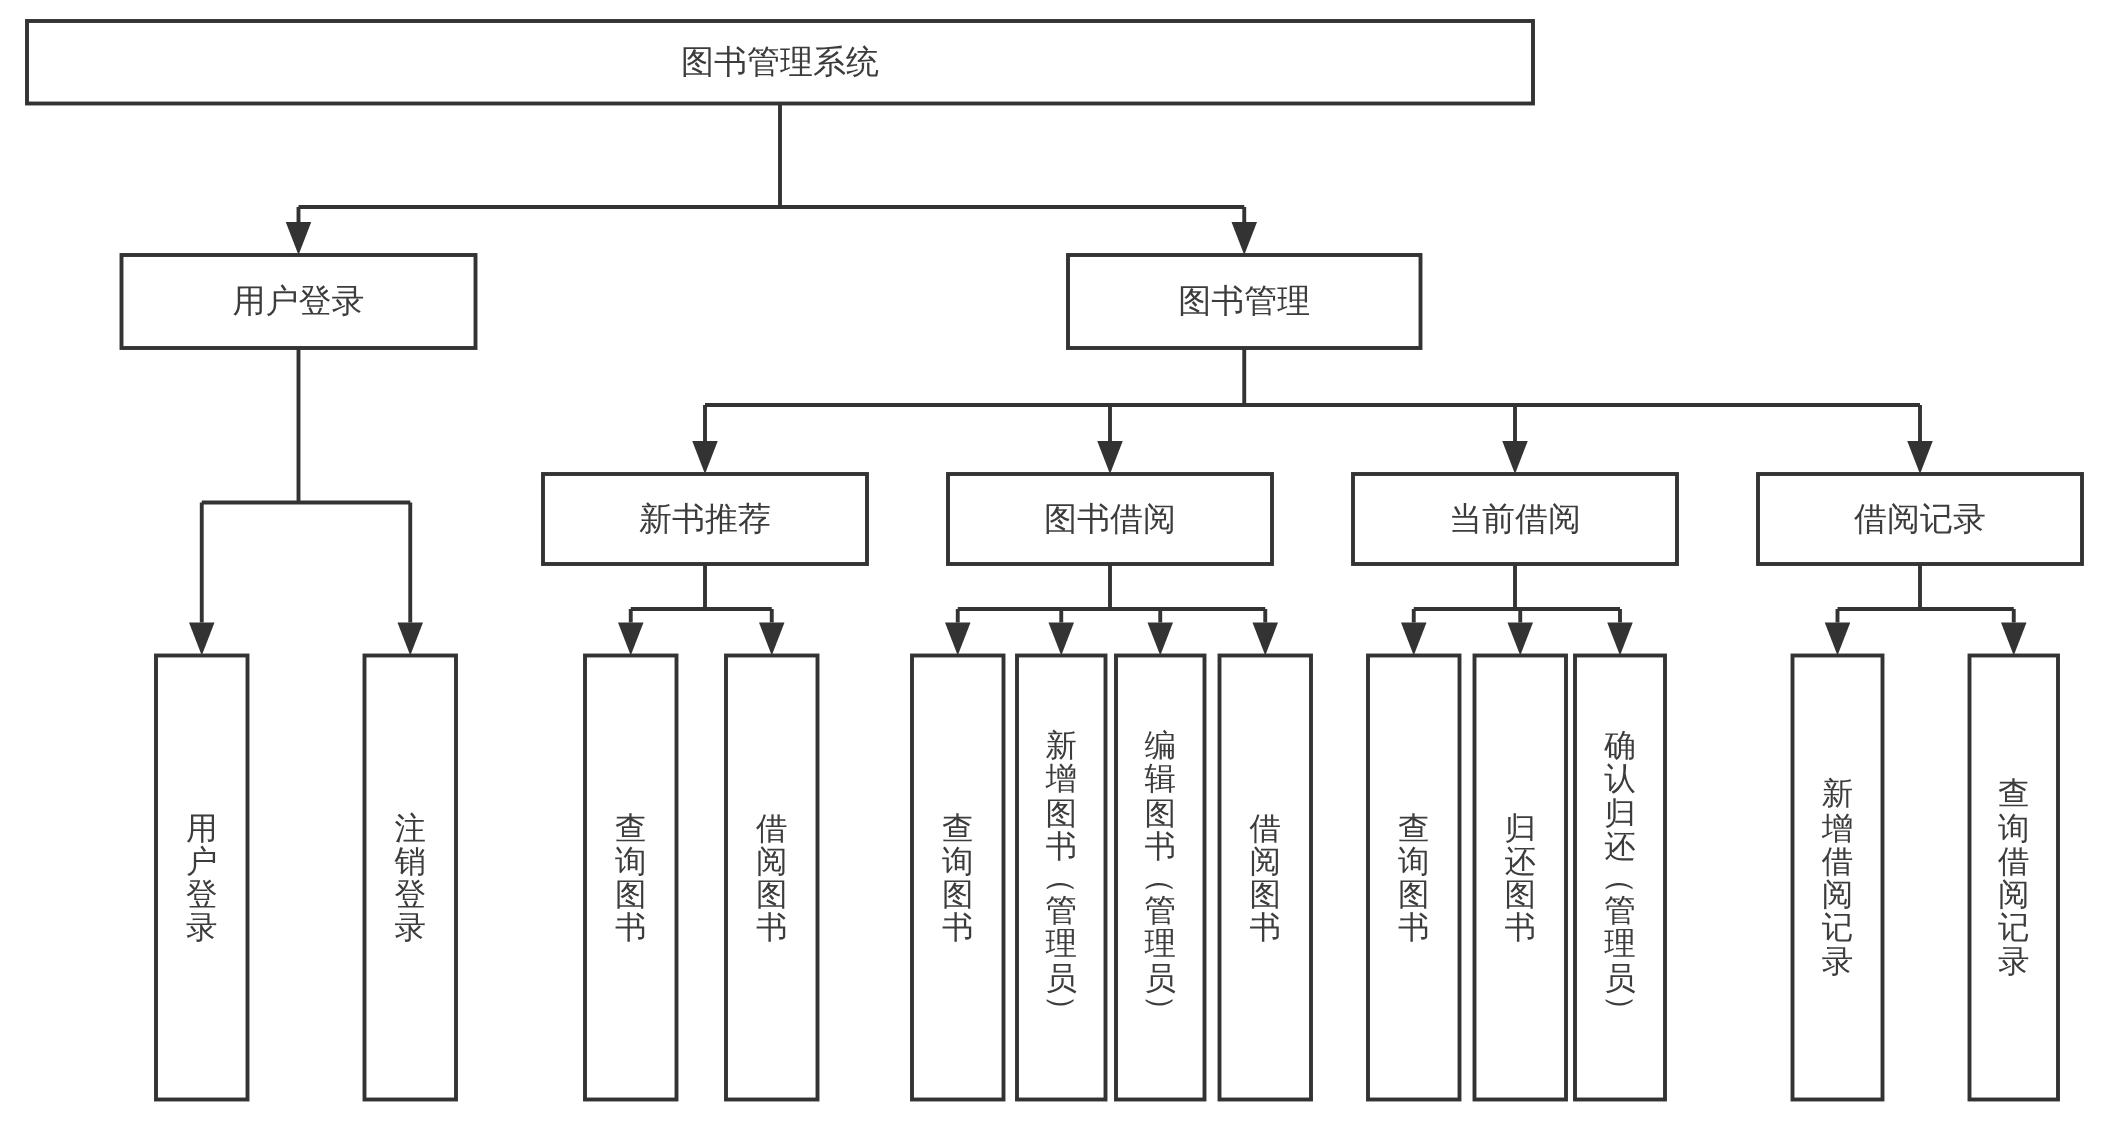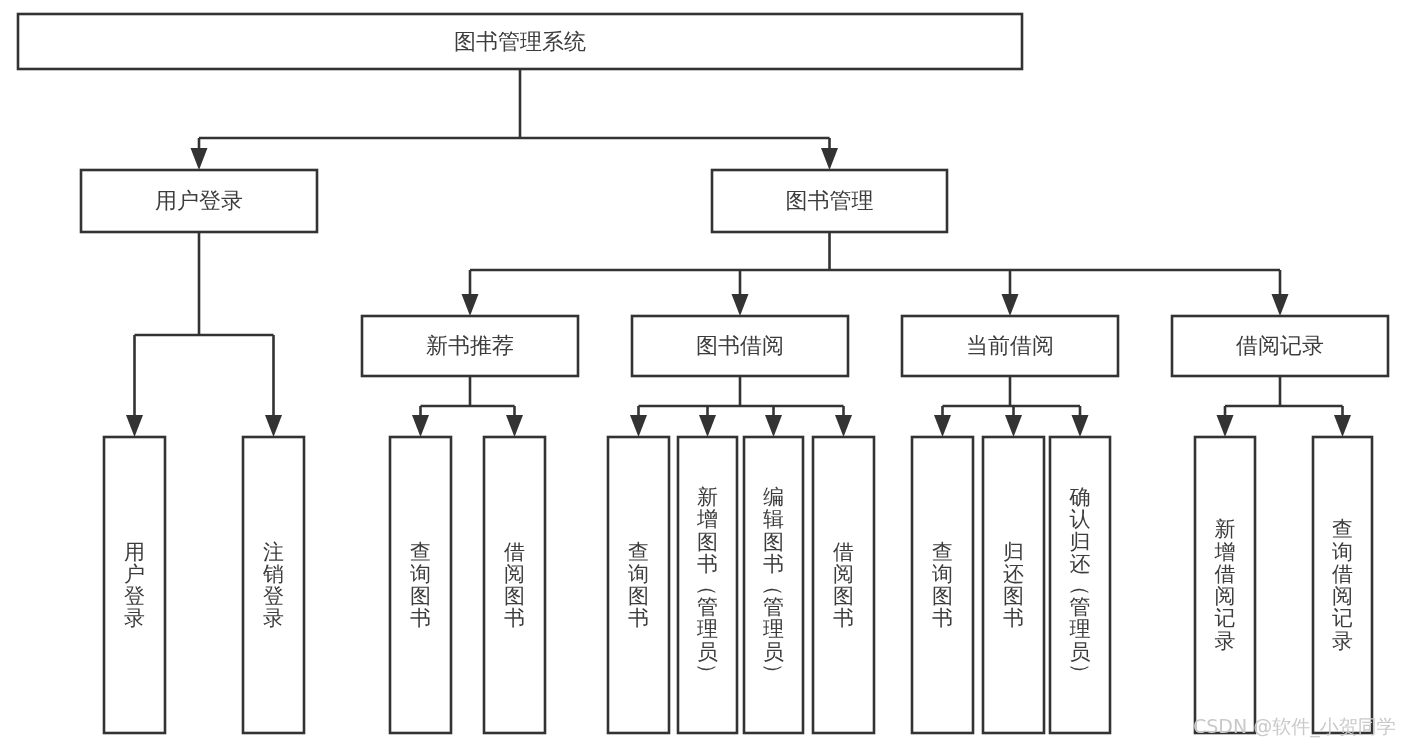--- a/index.html
+++ b/index.html
@@ -180,15 +180,14 @@
       <div class="node-label-v" style="left: 678px; top: 437px; width: 59px; height: 296px;"><span>新</span><span>增</span><span>图</span><span>书</span><span style="transform: rotate(90deg); display: block; line-height: 1;">（</span><span>管</span><span>理</span><span>员</span><span style="transform: rotate(90deg); display: block; line-height: 1;">）</span></div>
       <div class="node-label-v" style="left: 744px; top: 437px; width: 59px; height: 296px;"><span>编</span><span>辑</span><span>图</span><span>书</span><span style="transform: rotate(90deg); display: block; line-height: 1;">（</span><span>管</span><span>理</span><span>员</span><span style="transform: rotate(90deg); display: block; line-height: 1;">）</span></div>
       <div class="node-label-v" style="left: 813px; top: 437px; width: 61px; height: 296px;"><span>借</span><span>阅</span><span>图</span><span>书</span></div>
       <div class="node-label-v" style="left: 912px; top: 437px; width: 61px; height: 296px;"><span>查</span><span>询</span><span>图</span><span>书</span></div>
       <div class="node-label-v" style="left: 983px; top: 437px; width: 61px; height: 296px;"><span>归</span><span>还</span><span>图</span><span>书</span></div>
       <div class="node-label-v" style="left: 1050px; top: 437px; width: 60px; height: 296px;"><span>确</span><span>认</span><span>归</span><span>还</span><span style="transform: rotate(90deg); display: block; line-height: 1;">（</span><span>管</span><span>理</span><span>员</span><span style="transform: rotate(90deg); display: block; line-height: 1;">）</span></div>
       <div class="node-label-v" style="left: 1195px; top: 437px; width: 60px; height: 296px;"><span>新</span><span>增</span><span>借</span><span>阅</span><span>记</span><span>录</span></div>
       <div class="node-label-v" style="left: 1313px; top: 437px; width: 59px; height: 296px;"><span>查</span><span>询</span><span>借</span><span>阅</span><span>记</span><span>录</span></div>
     </div>
 
-  <div class="watermark" style="left:1193px; top:714px;">CSDN @软件_小贺同学</div>
 
 </div>
 
 </body></html>

